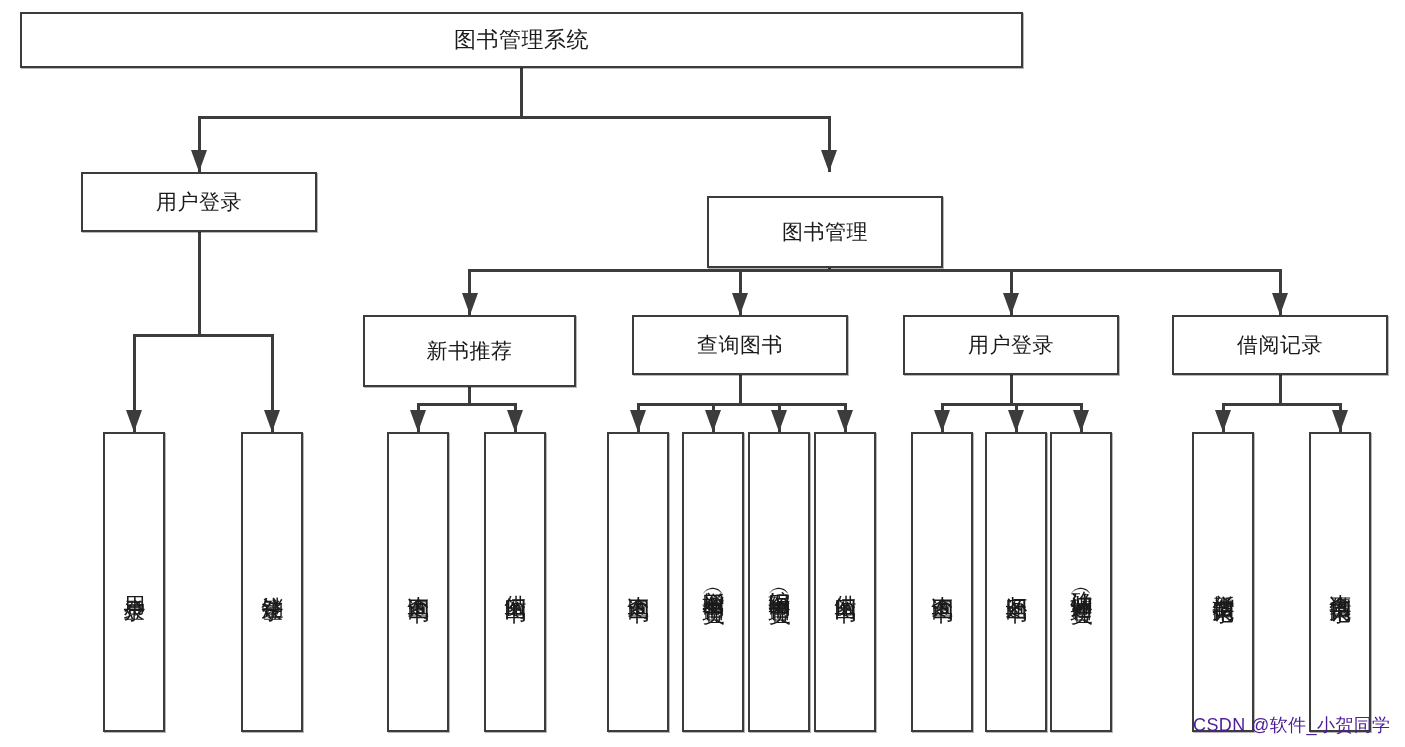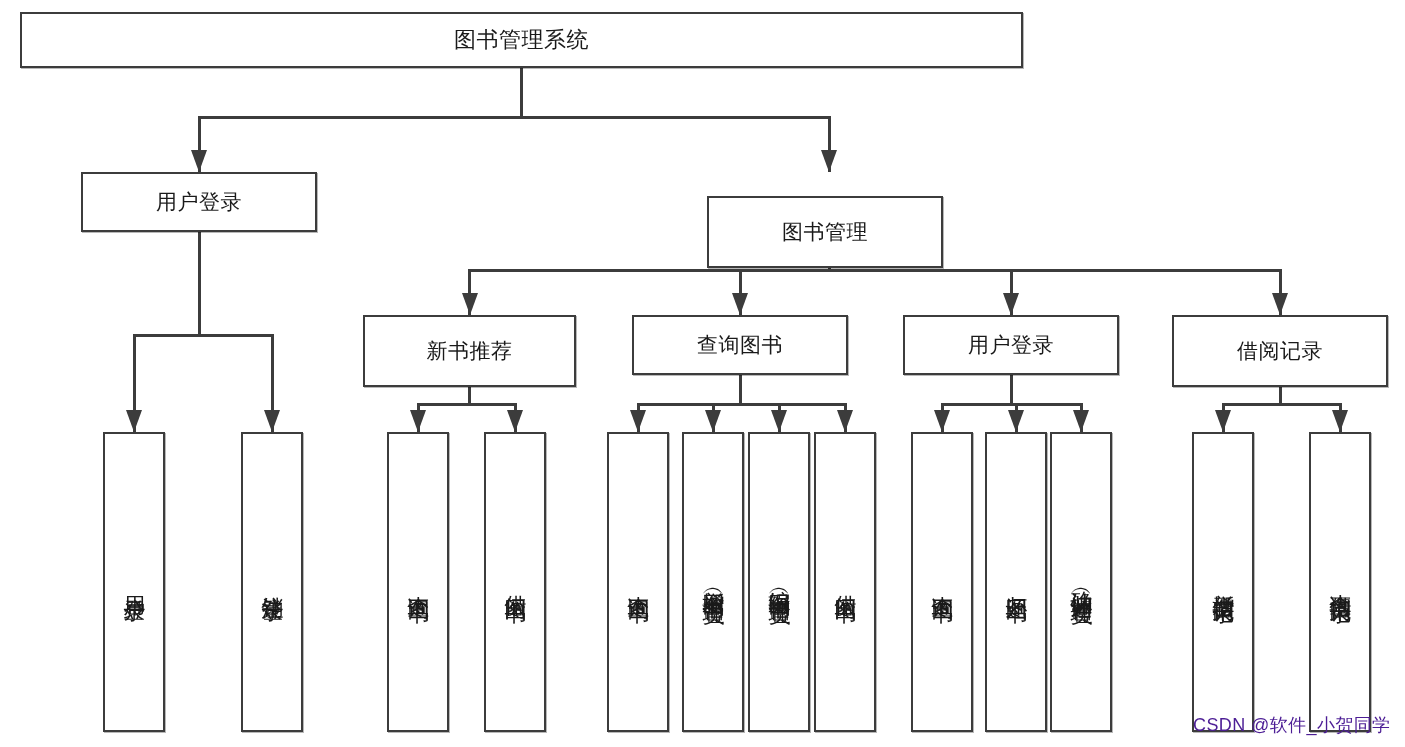--- a/index.html
+++ b/index.html
@@ -149,21 +149,21 @@
       </div>
       <div class="node horiz" style="left: 363px; top: 315px; width: 213px; height: 72px;">
         <span class="label">新书推荐</span>
       </div>
       <div class="node horiz" style="left: 632px; top: 315px; width: 216px; height: 60px;">
         <span class="label">查询图书</span>
       </div>
       <div class="node horiz" style="left: 903px; top: 315px; width: 216px; height: 60px;">
         <span class="label">用户登录</span>
       </div>
-      <div class="node horiz" style="left: 1172px; top: 315px; width: 216px; height: 72px;">
+      <div class="node horiz" style="left: 1172px; top: 315px; width: 216px; height: 60px;">
         <span class="label">借阅记录</span>
       </div>
       <div class="node vert" style="left: 103px; top: 432px; width: 62px; height: 300px;">
         <span class="label">用户登录</span>
       </div>
       <div class="node vert" style="left: 241px; top: 432px; width: 62px; height: 300px;">
         <span class="label">注销登录</span>
       </div>
       <div class="node vert" style="left: 387px; top: 432px; width: 62px; height: 300px;">
         <span class="label">查询图书</span>

